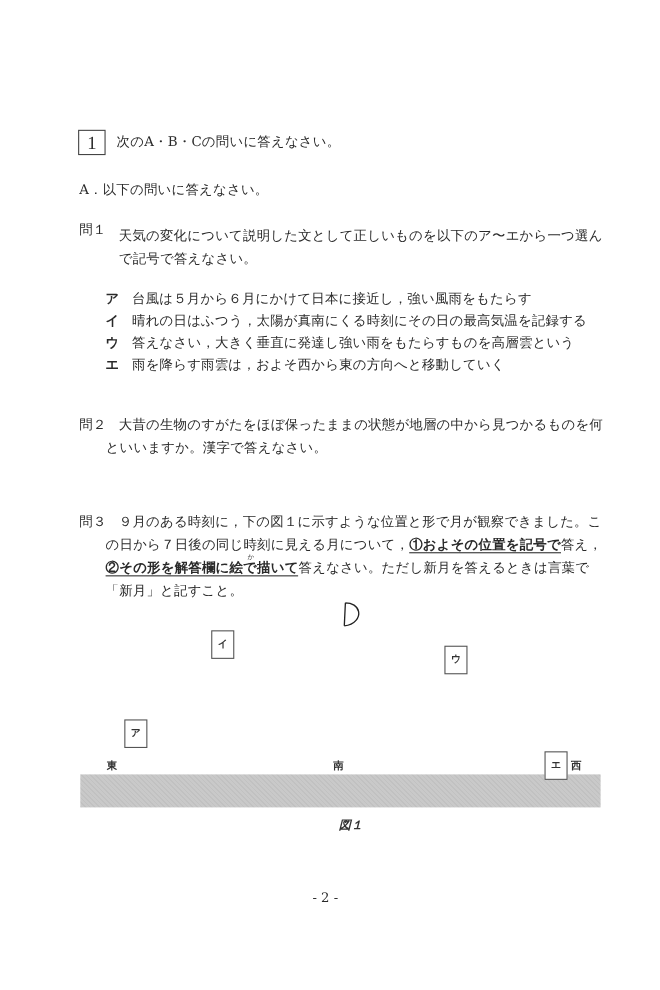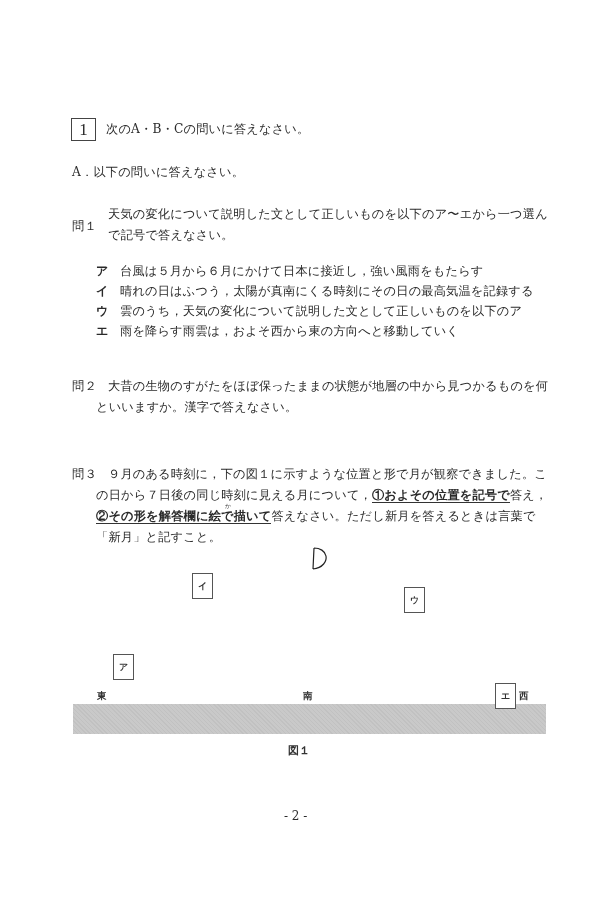--- a/index.html
+++ b/index.html
@@ -31,32 +31,32 @@
   .page-num { font-size: 12px; }
 </style>
 </head>
 <body>
 
 <div class="qnum-box">1</div>
 <div class="abs txt" style="left:106px; top:121px;">次のA・B・Cの問いに答えなさい。</div>
 
 <div class="abs txt" style="left:72px; top:164px;">A．以下の問いに答えなさい。</div>
 
-<div class="abs txt" style="left:72px; top:218px;">問１</div>
+<div class="abs txt" style="left:72px; top:201px;">問１</div>
 <div class="abs txt" style="left:108px; top:206px;">天気の変化について説明した文として正しいものを以下のア〜エから一つ選ん</div>
 <div class="abs txt" style="left:108px; top:227px;">で記号で答えなさい。</div>
 
 <div class="abs txt" style="left:96px; top:263px;">
   <span class="opt-letter">ア</span><span>台風は５月から６月にかけて日本に接近し，強い風雨をもたらす</span>
 </div>
 <div class="abs txt" style="left:96px; top:283px;">
   <span class="opt-letter">イ</span><span>晴れの日はふつう，太陽が真南にくる時刻にその日の最高気温を記録する</span>
 </div>
 <div class="abs txt" style="left:96px; top:303px;">
-  <span class="opt-letter">ウ</span><span>雲のうち，天気の変化について説明した文として正しいものを以下のア</span>
+  <span class="opt-letter">ウ</span><span>答えなさい，大きく垂直に発達し強い雨をもたらすものを高層雲という</span>
 </div>
 <div class="abs txt" style="left:96px; top:323px;">
   <span class="opt-letter">エ</span><span>雨を降らす雨雲は，およそ西から東の方向へと移動していく</span>
 </div>
 
 <div class="abs txt" style="left:72px; top:378px;">問２</div>
 <div class="abs txt" style="left:108px; top:378px;">大昔の生物のすがたをほぼ保ったままの状態が地層の中から見つかるものを何</div>
 <div class="abs txt" style="left:96px; top:399px;">といいますか。漢字で答えなさい。</div>
 
 <div class="abs txt" style="left:72px; top:466px;">問３</div>
@@ -78,15 +78,15 @@
 <div class="label-box" style="left:404px; top:587px;">ウ</div>
 <div class="label-box" style="left:113px; top:654px;">ア</div>
 
 <div class="dir" style="left:97px; top:690px;">東</div>
 <div class="dir" style="left:303px; top:690px;">南</div>
 <div class="dir" style="left:519px; top:690px;">西</div>
 
 <div class="ground"></div>
 <div class="label-box" style="left:495px; top:683px;">エ</div>
 
-<div class="abs fig-caption" style="left:288px; top:743px;">図１</div>
+<div class="abs fig-caption" style="left:308px; top:743px;font-style:italic;">図１</div>
 
 <div class="abs page-num" style="left:284px; top:809px;">- 2 -</div>
 
 </body></html>

